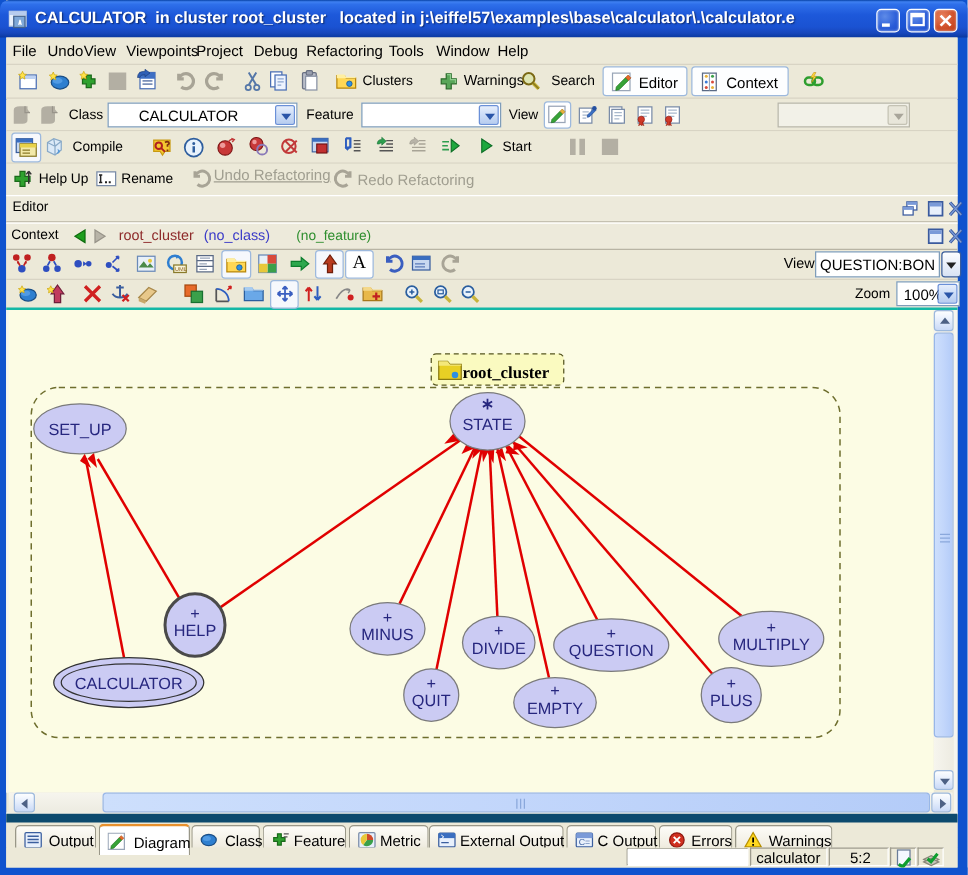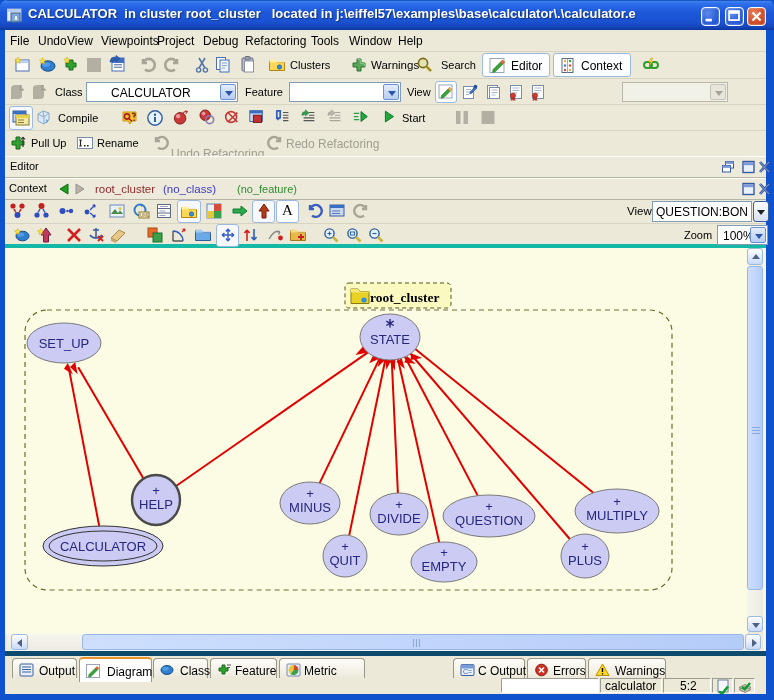--- a/index.html
+++ b/index.html
@@ -51,21 +51,21 @@
   #canvas { left:5px; top:248px; width:742px; height:386px; background:#FCFCE4;
      border-left:2px solid #F6F5EE; }
   #vscroll { left:747px; top:248px; width:16px; height:384px; background:linear-gradient(90deg,#F6F5EE,#EDEBE1); }
   #hscroll { left:7px; top:634px; width:755px; height:16px; background:linear-gradient(180deg,#F6F5EE,#EDEBE1); }
   .sbtn { position:absolute; background:linear-gradient(180deg,#FDFEFF 0%,#E4EDFC 50%,#C9D9F7 100%);
      border:1px solid #9DB9DD; border-radius:3px; }
   .sthumb { position:absolute; background:linear-gradient(90deg,#CDDFFC 0%,#C2D6FB 50%,#B4CCF8 100%);
      border:1px solid #98B7E8; border-radius:3px; }
   
   #tabbar { left:5px; top:651px; width:761px; height:27px; background:#ECE9D8;
-     border-top:5px solid #0c4a6e; }
+     border-top:7px solid #0c4a6e; }
   .tab { position:absolute; top:2px; height:24px; background:linear-gradient(180deg,#FDFCF8 0%,#F2EFE4 60%,#E6E2D2 100%);
      border:1px solid #999788; border-bottom:none; border-radius:4px 4px 0 0; font-size:12px; color:#000; }
   .tab span { white-space:nowrap; }
   .tab.active { background:#fff; border-top:2px solid #E8912D; height:25px; top:1px; z-index:3; }
   .tabico { position:absolute; left:6px; top:4px; width:15px; height:14px; }
   
   #statusbar { left:5px; top:678px; width:761px; height:16px; background:#ECE9D8; font-size:12px; }
   .scell { position:absolute; top:0px; height:15px; border:1px solid; border-color:#9E9C8E #FFFFFF #FFFFFF #9E9C8E; }
   
   .ic { position:absolute; width:18px; height:18px; }
@@ -338,32 +338,32 @@
     <svg class="ic" style="left:474px;top:4px" viewBox="0 0 18 18">
         <rect x="2.5" y="2" width="13" height="13" fill="#B3AFA3"></rect>
       </svg>
   </div>
 
   <div class="abs tbrow" id="tb4" style="top:131px;height:25px;">
     <svg class="ic" style="left:4px;top:3px" viewBox="0 0 18 18">
         <path d="M3 7h4v-4h4v4h4v4h-4v4H7v-4H3z" fill="#2FA12F" stroke="#1A6A1A"></path>
         <path d="M14 3 v10 M14 3 l-2 2.5 M14 3 l2 2.5" stroke="#333" stroke-width="1.2" fill="none"></path>
       </svg>
-    <span class="lbl" style="left:26px;top:6px;">Pull Up</span>
+    <span class="lbl" style="left:26px;top:6px;">Help Up</span>
     <svg class="ic" style="left:71px;top:3px" viewBox="0 0 18 18">
         <rect x="1.5" y="3.5" width="15" height="11" fill="#fff" stroke="#7A8CA8"></rect>
         <path d="M4.5 6 v6 M3.2 6 h2.6 M3.2 12 h2.6" stroke="#222" stroke-width="1.2"></path>
         <path d="M8 11.8 h1.6 M11 11.8 h1.6" stroke="#222" stroke-width="1.6"></path>
       </svg>
     <span class="lbl" style="left:92px;top:6px;">Rename</span>
     <svg class="ic" style="left:146px;top:3px" viewBox="0 0 18 18">
         <path d="M5 3 L5 7 9 7" fill="none" stroke="#A8A496" stroke-width="2.4"></path>
         <path d="M5.2 6.6 A6 6 0 1 1 7 13.6" fill="none" stroke="#A8A496" stroke-width="2.4"></path>
       </svg>
-    <span class="glbl" style="left:166px;top:16px;text-decoration:underline;">Undo Refactoring</span>
+    <span class="glbl" style="left:166px;top:2px;text-decoration:underline;">Undo Refactoring</span>
     <svg class="ic" style="left:262px;top:3px" viewBox="0 0 18 18">
         <path d="M13 3 L13 7 9 7" fill="none" stroke="#A8A496" stroke-width="2.4"></path>
         <path d="M12.8 6.6 A6 6 0 1 0 11 13.6" fill="none" stroke="#A8A496" stroke-width="2.4"></path>
       </svg>
     <span class="glbl" style="left:281px;top:6px;">Redo Refactoring</span>
   </div>
 
   <div class="abs panebar" style="top:156px;">
     <span class="lbl" style="left:5px;top:3px;">Editor</span>
     <svg style="position:absolute;left:716px;top:3px" width="15" height="14" viewBox="0 0 15 14">
@@ -478,21 +478,21 @@
         <path d="M12.8 6.6 A6 6 0 1 0 11 13.6" fill="none" stroke="#A8A496" stroke-width="2.4"></path>
       </svg>
     <span class="lbl" style="left:622px;top:5px;font-size:11.5px;">View</span>
     <div style="position:absolute;left:647px;top:1px;width:100px;height:21px;background:#fff;border:1px solid #7F9DB9;">
       <span style="position:absolute;left:3px;top:3px;font-size:12px;">QUESTION:BON</span>
     </div>
     <div style="position:absolute;left:748px;top:1px;width:16px;height:21px;background:linear-gradient(180deg,#FDFEFF,#D8E2F4);border:1px solid #3A5E9E;border-radius:3px;">
       <div style="position:absolute;left:3px;top:8px;border-left:4px solid transparent;border-right:4px solid transparent;border-top:5px solid #222;"></div>
     </div>
   </div>
-  <div class="abs tbrow" id="dtb2" style="top:224px;height:24px;border-bottom:4px solid #14b8a6;">
+  <div class="abs tbrow" id="dtb2" style="top:224px;height:24px;border-bottom:2px solid #14b8a6;">
     <svg class="ic" style="left:8px;top:2px" viewBox="0 0 18 18">
         <ellipse cx="9.5" cy="10" rx="6.5" ry="4.8" fill="#2E7FD0" stroke="#1A4E86"></ellipse>
         <ellipse cx="7.5" cy="8.6" rx="3.6" ry="2.2" fill="#5AA3E8" opacity=".8"></ellipse>
         <path d="M4.6 2.6 l.9 2 2 .3-1.5 1.4.4 2-1.8-1-1.8 1 .4-2-1.5-1.4 2-.3z" fill="#FFE24A" stroke="#C8A000" stroke-width=".5"></path>
       </svg>
     <svg class="ic" style="left:32px;top:2px" viewBox="0 0 18 18">
         <path d="M9 2 L14 9 H11.5 V16 H6.5 V9 H4z" fill="#C03A5E" stroke="#701E3A"></path>
         <path d="M3.6 2.6 l.9 2 2 .3-1.5 1.4.4 2-1.8-1-1.8 1 .4-2L.6 4.9l2-.3z" fill="#FFE24A" stroke="#C8A000" stroke-width=".5"></path>
       </svg>
     <svg class="ic" style="left:60px;top:2px" viewBox="0 0 18 18">
@@ -686,28 +686,37 @@
         </svg>
       <span style="position:absolute;left:26px;top:5px;">Class</span>
     </div>
     <div class="tab" style="left:205px;width:67px;">
       <svg class="tabico" viewBox="0 0 15 14">
           <path d="M5 2h3v3h3v3H8v3H5V8H2V5h3z" fill="#2FA12F" stroke="#1A6A1A"></path>
           <path d="M10 2 h4 M10 4.5 h3" stroke="#555"></path>
         </svg>
       <span style="position:absolute;left:24px;top:5px;">Feature</span>
     </div>
-    <div class="tab" style="left:274px;width:86px;">
+    <div class="tab" style="left:274px;width:64px;">
       <svg class="tabico" viewBox="0 0 15 14">
           <rect x="1" y="1" width="13" height="12" rx="1" fill="#E8F0FC" stroke="#7A8CA8"></rect>
           <path d="M7.5 7 L7.5 2 A5 5 0 0 1 12.5 7z" fill="#D04A2A"></path>
           <path d="M7.5 7 L12.5 7 A5 5 0 0 1 4.5 11z" fill="#3AA04A"></path>
           <path d="M7.5 7 L4.5 11 A5 5 0 0 1 2.5 7 A5 5 0 0 1 7.5 2z" fill="#E8C83A"></path>
         </svg>
       <span style="position:absolute;left:24px;top:5px;">Metric</span>
+    </div>
+    <div class="tab" style="left:338px;width:108px;">
+      <svg class="tabico" viewBox="0 0 15 14">
+          <rect x="1" y="1.5" width="13" height="11" rx="1" fill="#E8F0FC" stroke="#3A5E9E"></rect>
+          <rect x="1" y="1.5" width="13" height="4" fill="#3A6EC0"></rect>
+          <path d="M3 3 l2 1.5 -2 1.5" stroke="#fff" stroke-width=".8" fill="none"></path>
+          <path d="M3 9 h6" stroke="#3A5E9E"></path>
+        </svg>
+      <span style="position:absolute;left:24px;top:5px;">External Output</span>
     </div>
     <div class="tab" style="left:448px;width:72px;">
       <svg class="tabico" viewBox="0 0 15 14">
           <rect x="1" y="1.5" width="13" height="11" rx="1" fill="#E8F0FC" stroke="#3A5E9E"></rect>
           <rect x="1" y="1.5" width="13" height="4" fill="#7A9AD8"></rect>
           <text x="3" y="11" font-size="7" fill="#3A5E9E" font-family="Liberation Sans">C=</text>
         </svg>
       <span style="position:absolute;left:24px;top:5px;">C Output</span>
     </div>
     <div class="tab" style="left:522px;width:59px;">

